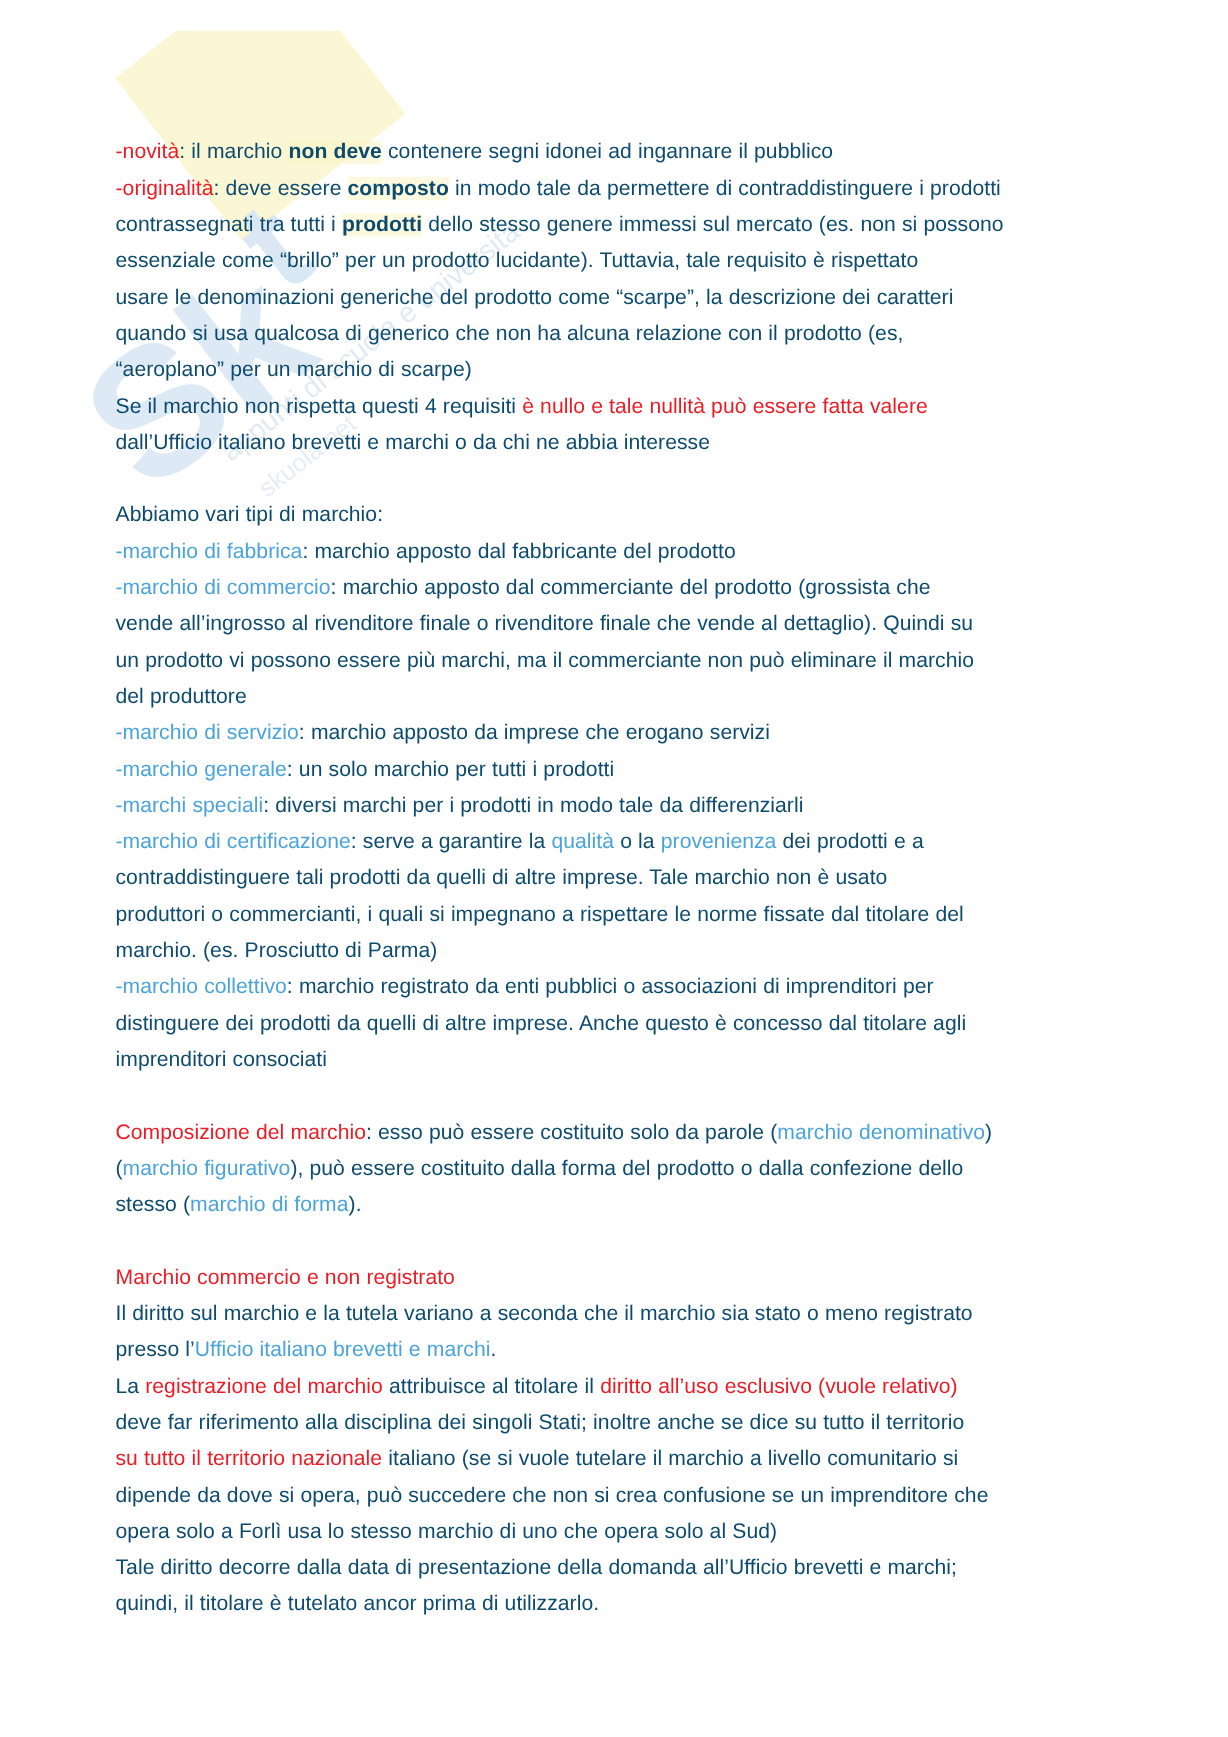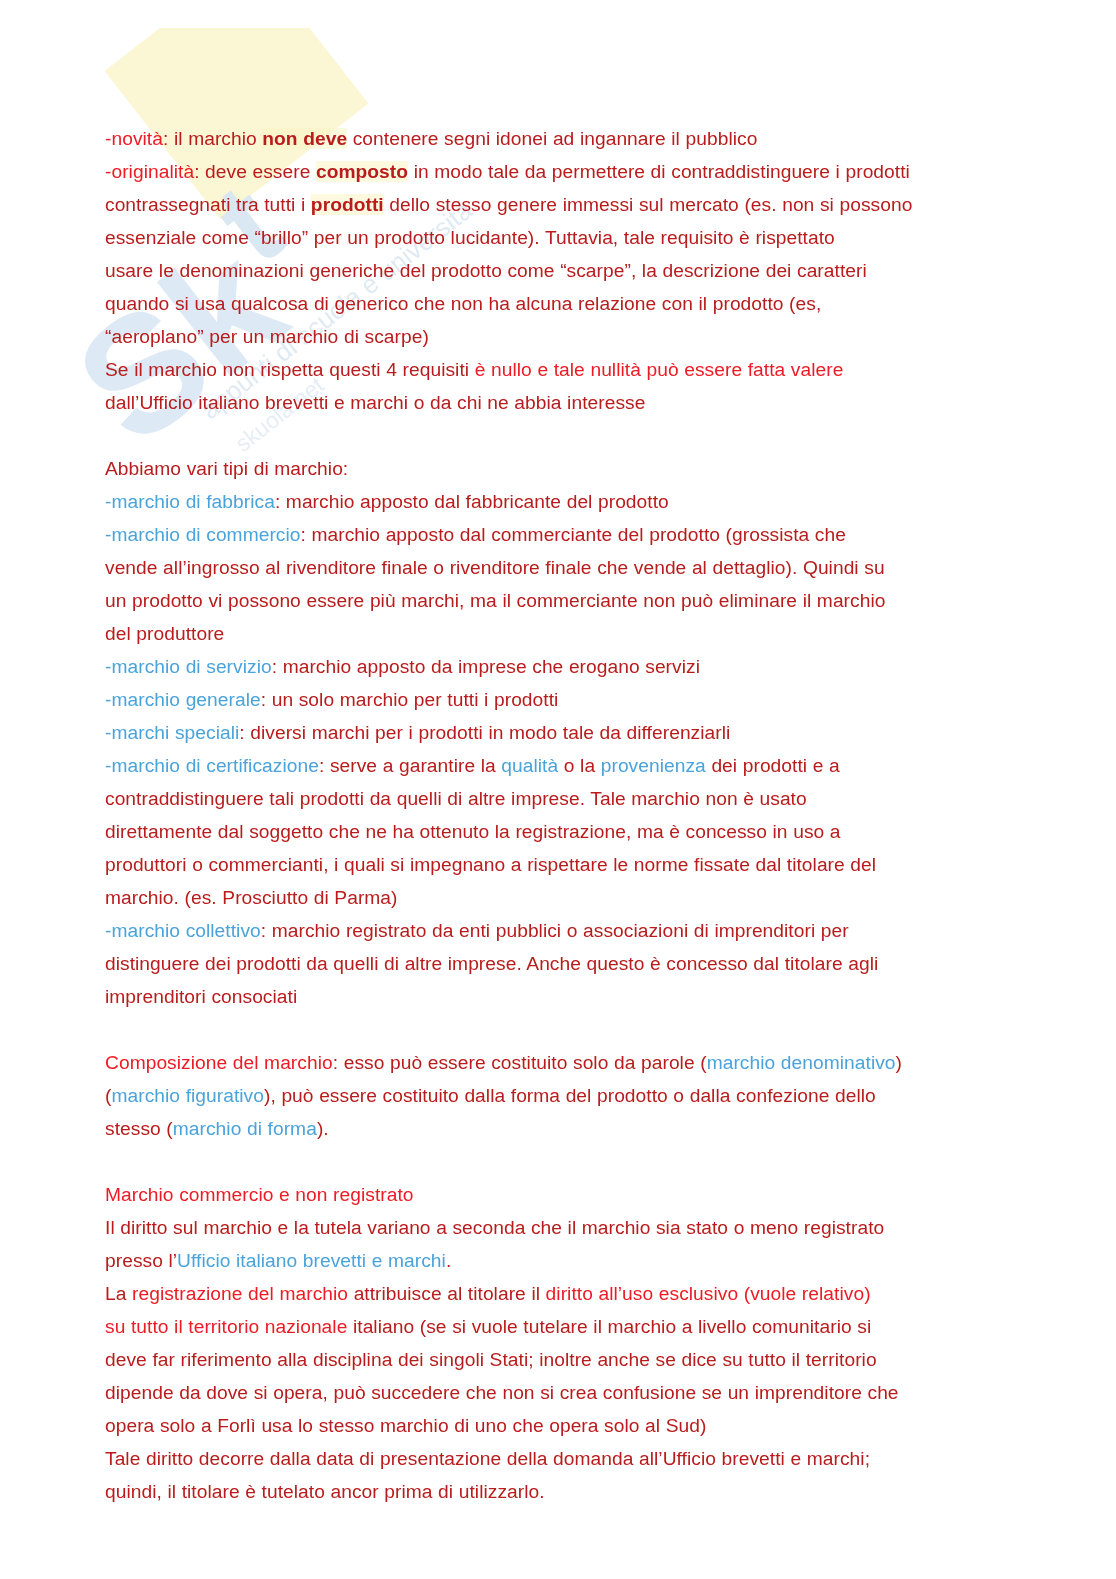--- a/index.html
+++ b/index.html
@@ -45,21 +45,21 @@
   }
   .para {
     margin: 0;
     padding: 0;
   }
   .spacer {
     height: 33px;
   }
   .red   { color: #ED1B24; }
   .blue  { color: #4AA3DB; }
-  .black { color: #b91c1c; text-align: right; }
+  .black { color: #0c4a6e; text-align: right; }
 
   
   .hl {
     background: rgba(252, 244, 196, 0.55);
     border-radius: 1px;
     font-weight: bold;
   }
 </style>
 </head>
 <body>
@@ -99,41 +99,40 @@
         <div class="para"><span class="blue">-</span><span class="blue">marchio di fabbrica</span><span class="black">: marchio apposto dal fabbricante del prodotto</span></div>
         <div class="para"><span class="blue">-</span><span class="blue">marchio di commercio</span><span class="black">: marchio apposto dal commerciante del prodotto (grossista che</span></div>
         <div class="para"><span class="black">vende all’ingrosso al rivenditore finale o rivenditore finale che vende al dettaglio). Quindi su</span></div>
         <div class="para"><span class="black">un prodotto vi possono essere più marchi, ma il commerciante non può eliminare il marchio</span></div>
         <div class="para"><span class="black">del produttore</span></div>
         <div class="para"><span class="blue">-</span><span class="blue">marchio di servizio</span><span class="black">: marchio apposto da imprese che erogano servizi</span></div>
         <div class="para"><span class="blue">-</span><span class="blue">marchio generale</span><span class="black">: un solo marchio per tutti i prodotti</span></div>
         <div class="para"><span class="blue">-</span><span class="blue">marchi speciali</span><span class="black">: diversi marchi per i prodotti in modo tale da differenziarli</span></div>
         <div class="para"><span class="blue">-</span><span class="blue">marchio di certificazione</span><span class="black">: serve a garantire la </span><span class="blue">qualità</span><span class="black"> o la </span><span class="blue">provenienza</span><span class="black"> dei prodotti e a</span></div>
         <div class="para"><span class="black">contraddistinguere tali prodotti da quelli di altre imprese. Tale marchio non è usato</span></div>
-        <div class="para"><span class="black">direttamente dal soggetto che ne ha ottenuto la registrazione, ma è concesso in uso a</span></div>
         <div class="para"><span class="black">produttori o commercianti, i quali si impegnano a rispettare le norme fissate dal titolare del</span></div>
         <div class="para"><span class="black">marchio. (es. Prosciutto di Parma)</span></div>
         <div class="para"><span class="blue">-</span><span class="blue">marchio collettivo</span><span class="black">: marchio registrato da enti pubblici o associazioni di imprenditori per</span></div>
         <div class="para"><span class="black">distinguere dei prodotti da quelli di altre imprese. Anche questo è concesso dal titolare agli</span></div>
         <div class="para"><span class="black">imprenditori consociati</span></div>
       </div>
       <div class="spacer"></div>
       <div>
         <div class="para"><span class="red">Composizione del marchio</span><span class="black">: esso può essere costituito solo da parole (</span><span class="blue">marchio denominativo</span><span class="black">)</span></div>
         <div class="para"><span class="black">(</span><span class="blue">marchio figurativo</span><span class="black">), può essere costituito dalla forma del prodotto o dalla confezione dello</span></div>
         <div class="para"><span class="black">stesso (</span><span class="blue">marchio di forma</span><span class="black">).</span></div>
       </div>
       <div class="spacer"></div>
       <div>
         <div class="para"><span class="red">Marchio commercio e non registrato</span></div>
         <div class="para"><span class="black">Il diritto sul marchio e la tutela variano a seconda che il marchio sia stato o meno registrato</span></div>
         <div class="para"><span class="black">presso l’</span><span class="blue">Ufficio italiano brevetti e marchi</span><span class="black">.</span></div>
         <div class="para"><span class="black">La </span><span class="red">registrazione del marchio</span><span class="black"> attribuisce al titolare il </span><span class="red">diritto all’uso esclusivo (vuole relativo)</span></div>
+        <div class="para"><span class="black">deve far riferimento alla disciplina dei singoli Stati; inoltre anche se dice su tutto il territorio</span></div>
         <div class="para"><span class="red">su tutto il territorio nazionale</span><span class="black"> italiano (se si vuole tutelare il marchio a livello comunitario si</span></div>
-        <div class="para"><span class="black">deve far riferimento alla disciplina dei singoli Stati; inoltre anche se dice su tutto il territorio</span></div>
         <div class="para"><span class="black">dipende da dove si opera, può succedere che non si crea confusione se un imprenditore che</span></div>
         <div class="para"><span class="black">opera solo a Forlì usa lo stesso marchio di uno che opera solo al Sud)</span></div>
         <div class="para"><span class="black">Tale diritto decorre dalla data di presentazione della domanda all’Ufficio brevetti e marchi;</span></div>
         <div class="para"><span class="black">quindi, il titolare è tutelato ancor prima di utilizzarlo.</span></div>
         <div class="para"></div>
       </div>
     </div>
 
 </div>
 

